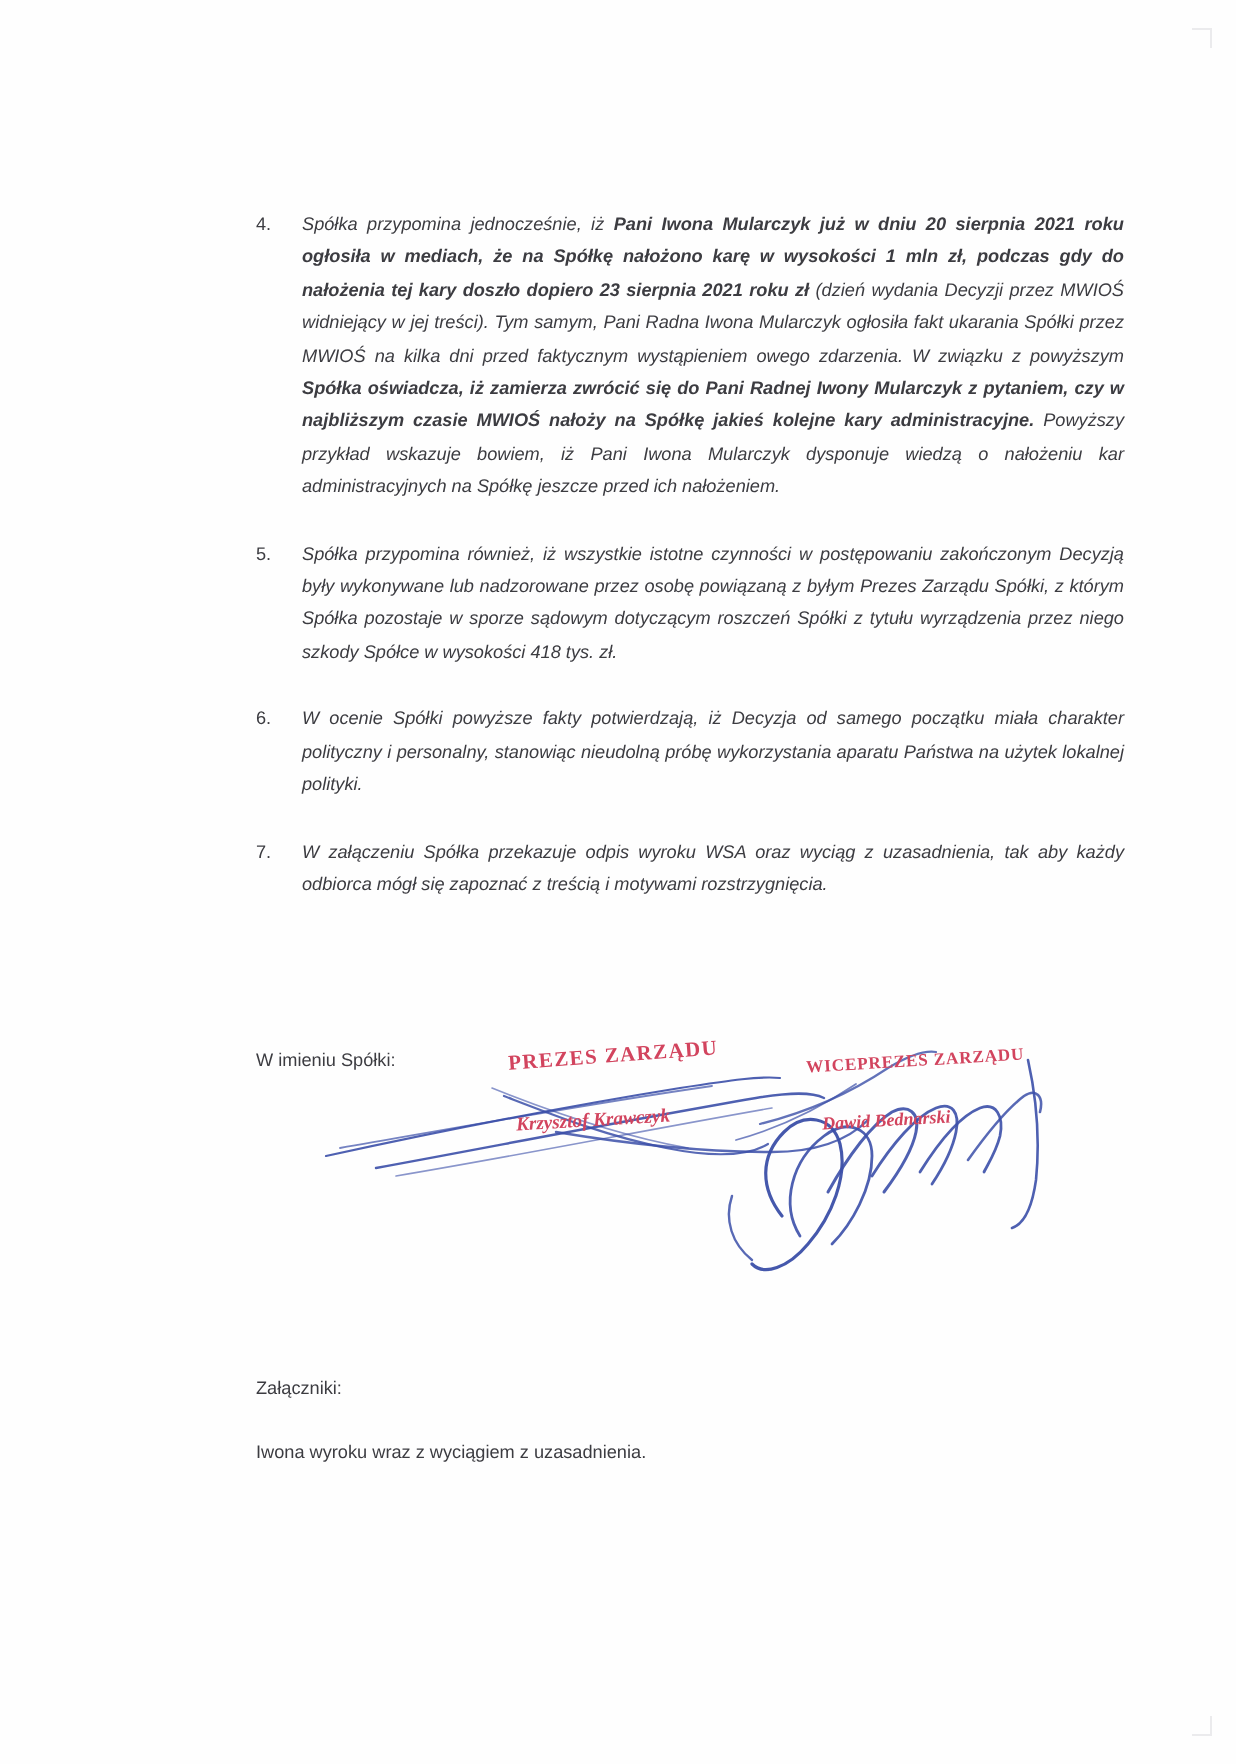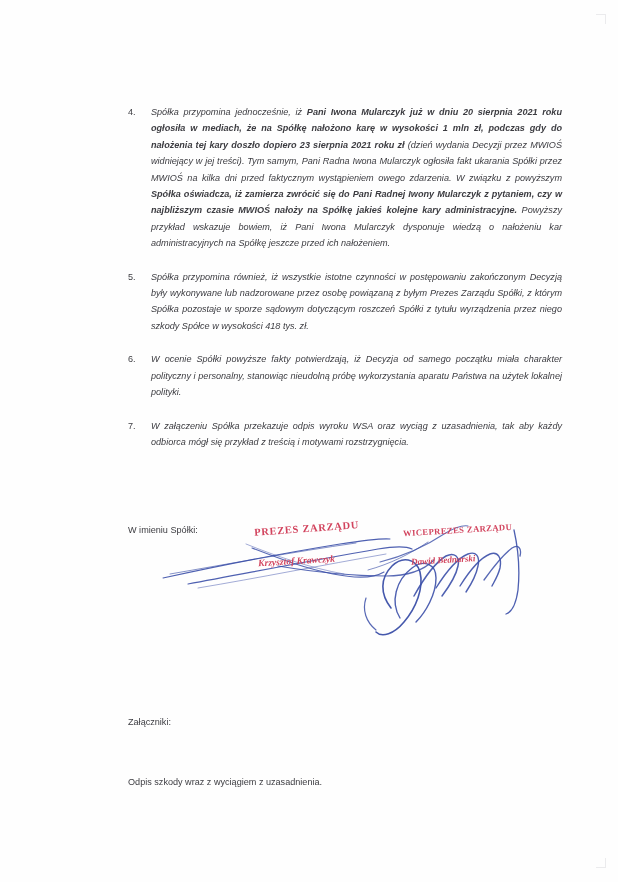--- a/index.html
+++ b/index.html
@@ -142,21 +142,20 @@
   .attachments {
     position: absolute;
     left: 128px;
     top: 686px;
     width: 400px;
   }
   .att-line {
     font-size: 9.1px;
     color: #3c3c41;
     line-height: 16px;
-    margin-top: 28px;
   }
   .att-gap {
     height: 16px;
   }
 </style>
 </head>
 <body>
 
 <div class="page">
 
@@ -172,21 +171,21 @@
         <li class="item">
           <span class="marker">5.</span>
           <span class="ptext"><span>Spółka przypomina również, iż wszystkie istotne czynności w postępowaniu zakończonym Decyzją były wykonywane lub nadzorowane przez osobę powiązaną z byłym Prezes Zarządu Spółki, z którym Spółka pozostaje w sporze sądowym dotyczącym roszczeń Spółki z tytułu wyrządzenia przez niego szkody Spółce w wysokości 418 tys. zł.</span></span>
         </li>
         <li class="item">
           <span class="marker">6.</span>
           <span class="ptext"><span>W ocenie Spółki powyższe fakty potwierdzają, iż Decyzja od samego początku miała charakter polityczny i personalny, stanowiąc nieudolną próbę wykorzystania aparatu Państwa na użytek lokalnej polityki.</span></span>
         </li>
         <li class="item">
           <span class="marker">7.</span>
-          <span class="ptext"><span>W załączeniu Spółka przekazuje odpis wyroku WSA oraz wyciąg z uzasadnienia, tak aby każdy odbiorca mógł się przykład z treścią i motywami rozstrzygnięcia.</span></span>
+          <span class="ptext"><span>W załączeniu Spółka przekazuje odpis wyroku WSA oraz wyciąg z uzasadnienia, tak aby każdy odbiorca mógł się zapoznać z treścią i motywami rozstrzygnięcia.</span></span>
         </li>
       </ol>
   </div>
 
   <div class="sig-block">
     <div class="sig-label">W imieniu Spółki:</div>
 
     <svg class="ink" viewBox="0 0 434 130">
       <g fill="none" stroke="#3b4fa8" stroke-linecap="round" stroke-linejoin="round">
         <path d="M35 60 C 90 48, 150 36, 212 26 C 238 22, 252 20, 262 21" stroke-width="1.1" opacity="0.9"></path>
@@ -213,16 +212,16 @@
 
     <div class="stamp stamp-1-title">PREZES ZARZĄDU</div>
     <div class="stamp stamp-1-name">Krzysztof Krawczyk</div>
     <div class="stamp stamp-2-title">WICEPREZES ZARZĄDU</div>
     <div class="stamp stamp-2-name">Dawid Bednarski</div>
   </div>
 
   <div class="attachments">
     <div class="att-line">Załączniki:</div>
     <div class="att-gap"></div>
-    <div class="att-line">Odpis szkody wraz z wyciągiem z uzasadnienia.</div>
+    <div class="att-line">Iwona wyroku wraz z wyciągiem z uzasadnienia.</div>
   </div>
 
 </div>
 
 </body></html>

